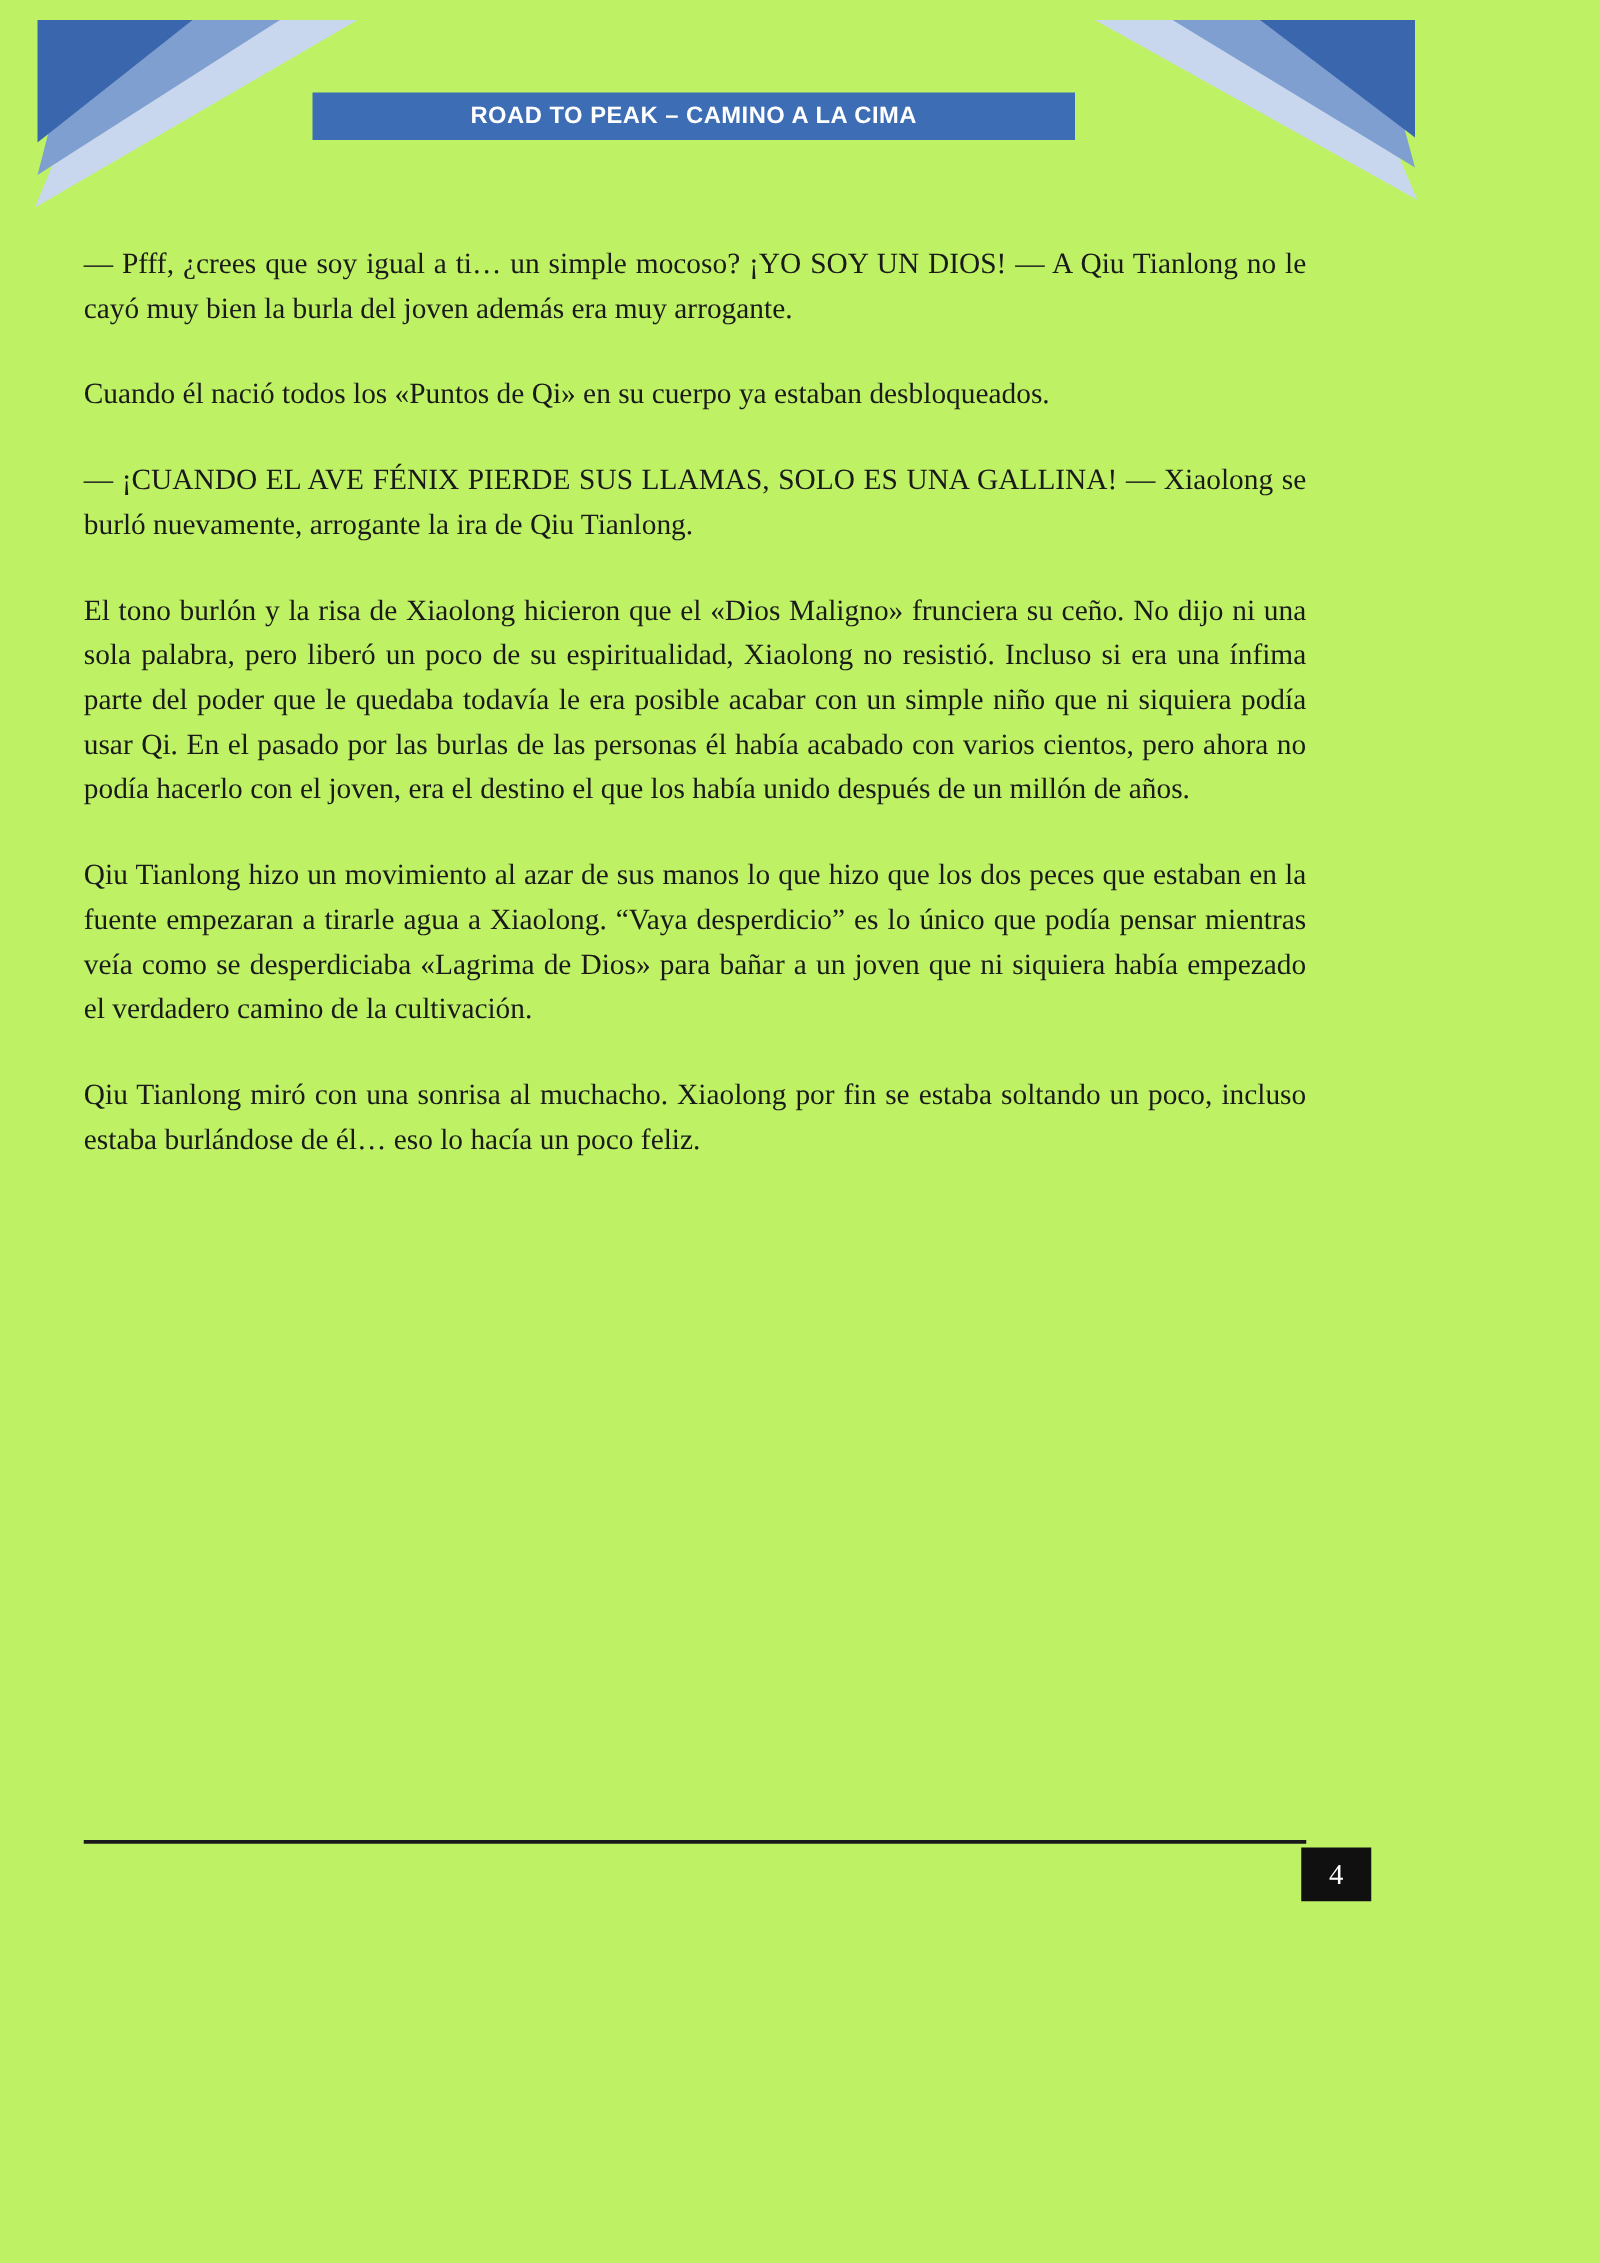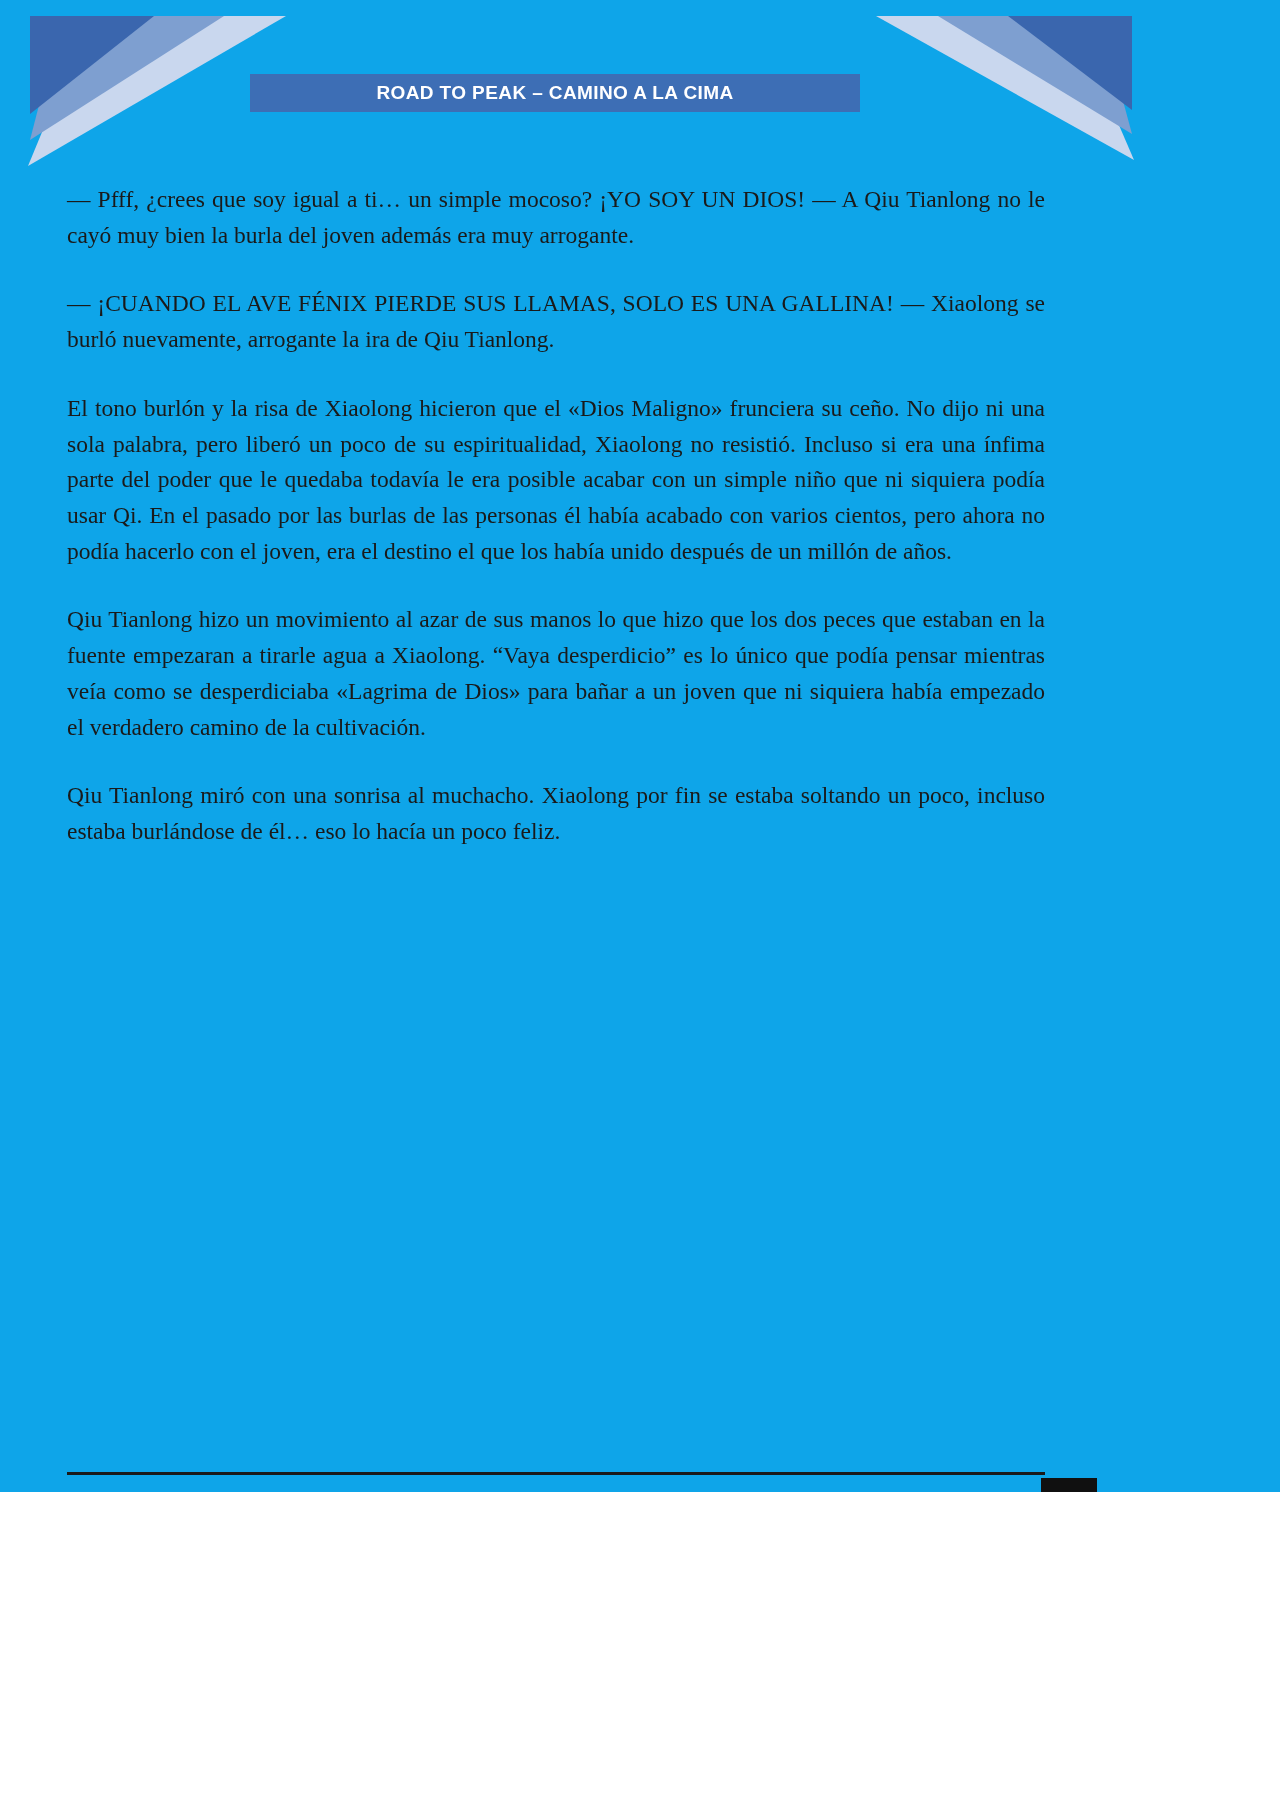--- a/index.html
+++ b/index.html
@@ -3,22 +3,22 @@
 <meta charset="utf-8">
 <style>
   html, body {
     margin: 0;
     padding: 0;
     background: #ffffff;
   }
   .page {
     position: relative;
     width: 1280px;
-    height: 1492px;
-    background: #0ea5e9;
+    height: 1810px;
+    background: #bef264;
     overflow: hidden;
     font-family: "Liberation Serif", "DejaVu Serif", serif;
   }
   .deco {
     position: absolute;
     top: 16px;
   }
   .deco-left { left: 28px; }
   .deco-right { left: 872px; }
   .header-bar {
@@ -40,21 +40,21 @@
     letter-spacing: 0.4px;
   }
   .body-text {
     position: absolute;
     left: 67px;
     top: 182px;
     width: 978px;
     color: #1a1a1a;
   }
   .para {
-    margin: 0 0 33px 0;
+    margin: 12px 0 33px 0;
     font-size: 23.5px;
     line-height: 1.52;
     text-align: justify;
   }
   .footer-line {
     position: absolute;
     left: 67px;
     top: 1472px;
     width: 978px;
     height: 0;
@@ -93,20 +93,21 @@
     <polygon points="66,0 228,0 260,118" fill="#7e9fd0"></polygon>
     <polygon points="136,0 260,0 260,94" fill="#3a66ae"></polygon>
   </svg>
 
   <div class="header-bar">
     <span>ROAD TO PEAK – CAMINO A LA CIMA</span>
   </div>
 
   <div class="body-text">
     <p class="para">— Pfff, ¿crees que soy igual a ti… un simple mocoso? ¡YO SOY UN DIOS! — A Qiu Tianlong no le cayó muy bien la burla del joven además era muy arrogante.</p>
+    <p class="para">Cuando él nació todos los «Puntos de Qi» en su cuerpo ya estaban desbloqueados.</p>
     <p class="para">— ¡CUANDO EL AVE FÉNIX PIERDE SUS LLAMAS, SOLO ES UNA GALLINA! — Xiaolong se burló nuevamente, arrogante la ira de Qiu Tianlong.</p>
     <p class="para">El tono burlón y la risa de Xiaolong hicieron que el «Dios Maligno» frunciera su ceño. No dijo ni una sola palabra, pero liberó un poco de su espiritualidad, Xiaolong no resistió. Incluso si era una ínfima parte del poder que le quedaba todavía le era posible acabar con un simple niño que ni siquiera podía usar Qi. En el pasado por las burlas de las personas él había acabado con varios cientos, pero ahora no podía hacerlo con el joven, era el destino el que los había unido después de un millón de años.</p>
     <p class="para">Qiu Tianlong hizo un movimiento al azar de sus manos lo que hizo que los dos peces que estaban en la fuente empezaran a tirarle agua a Xiaolong. “Vaya desperdicio” es lo único que podía pensar mientras veía como se desperdiciaba «Lagrima de Dios» para bañar a un joven que ni siquiera había empezado el verdadero camino de la cultivación.</p>
     <p class="para">Qiu Tianlong miró con una sonrisa al muchacho. Xiaolong por fin se estaba soltando un poco, incluso estaba burlándose de él… eso lo hacía un poco feliz.</p>
   </div>
 
   <div class="footer-line"></div>
 
   <div class="page-number-box">
     <span>4</span>

